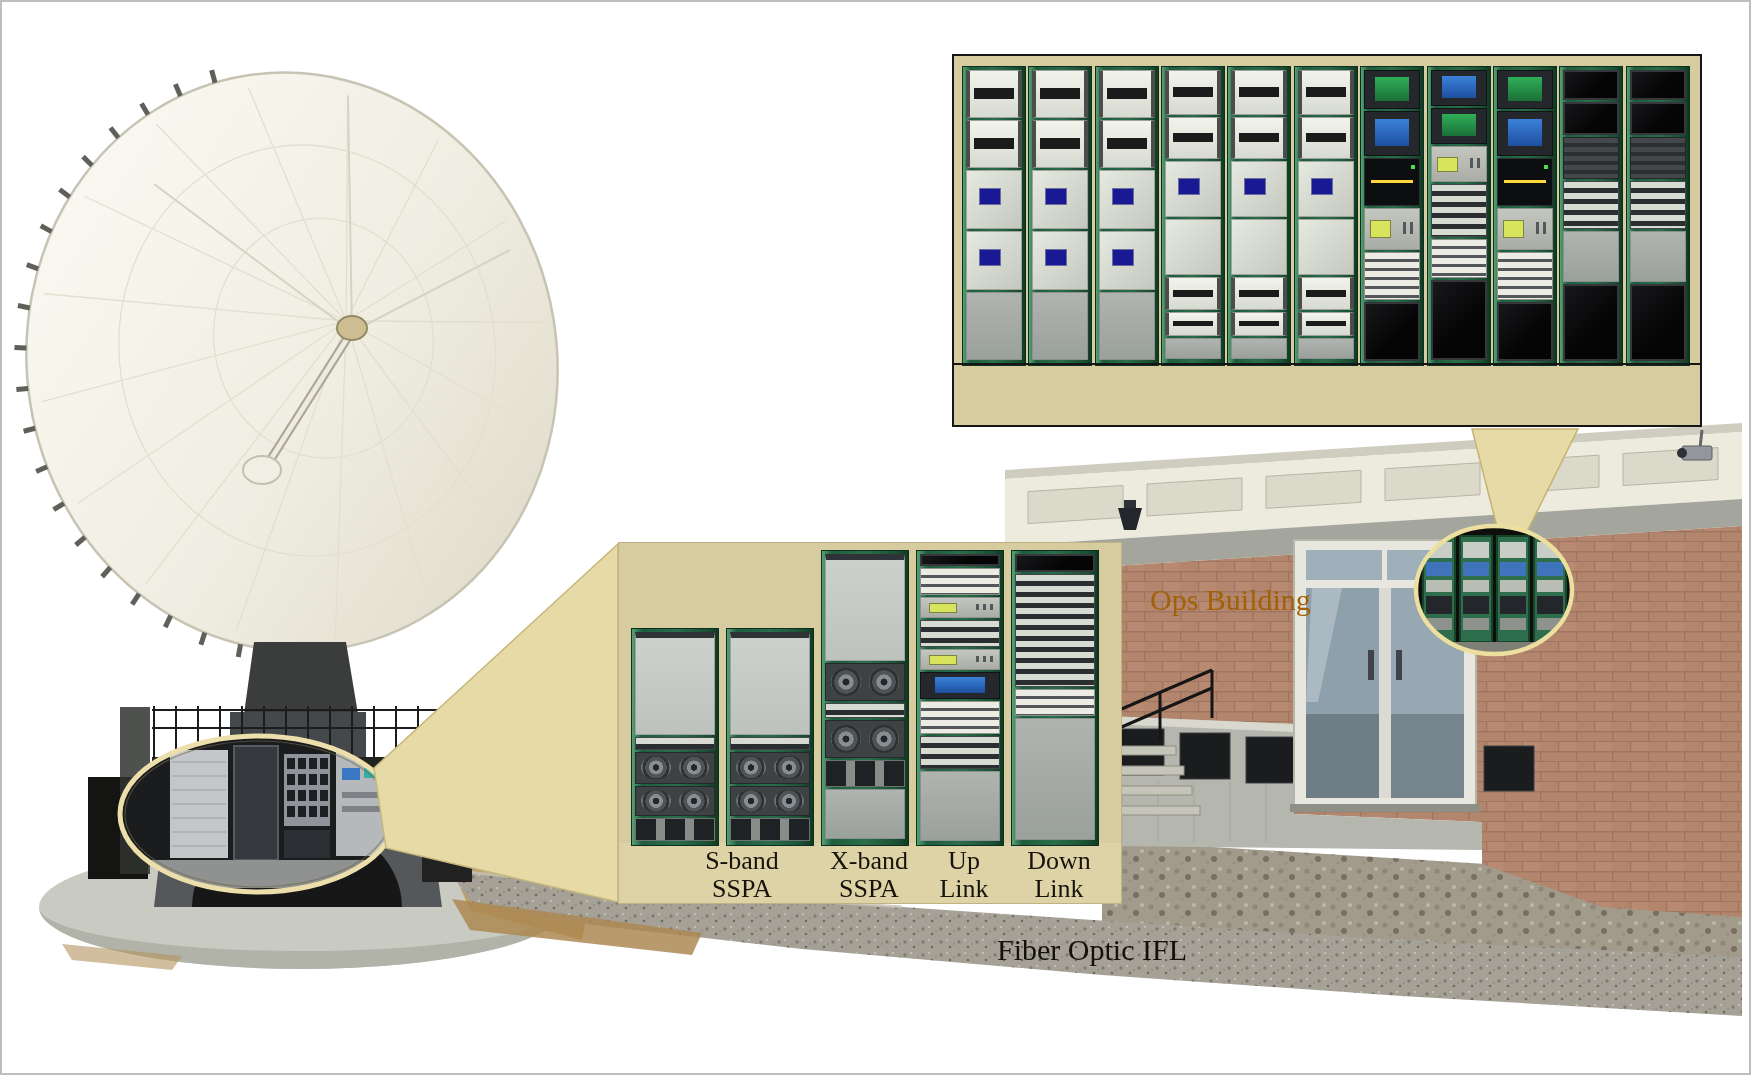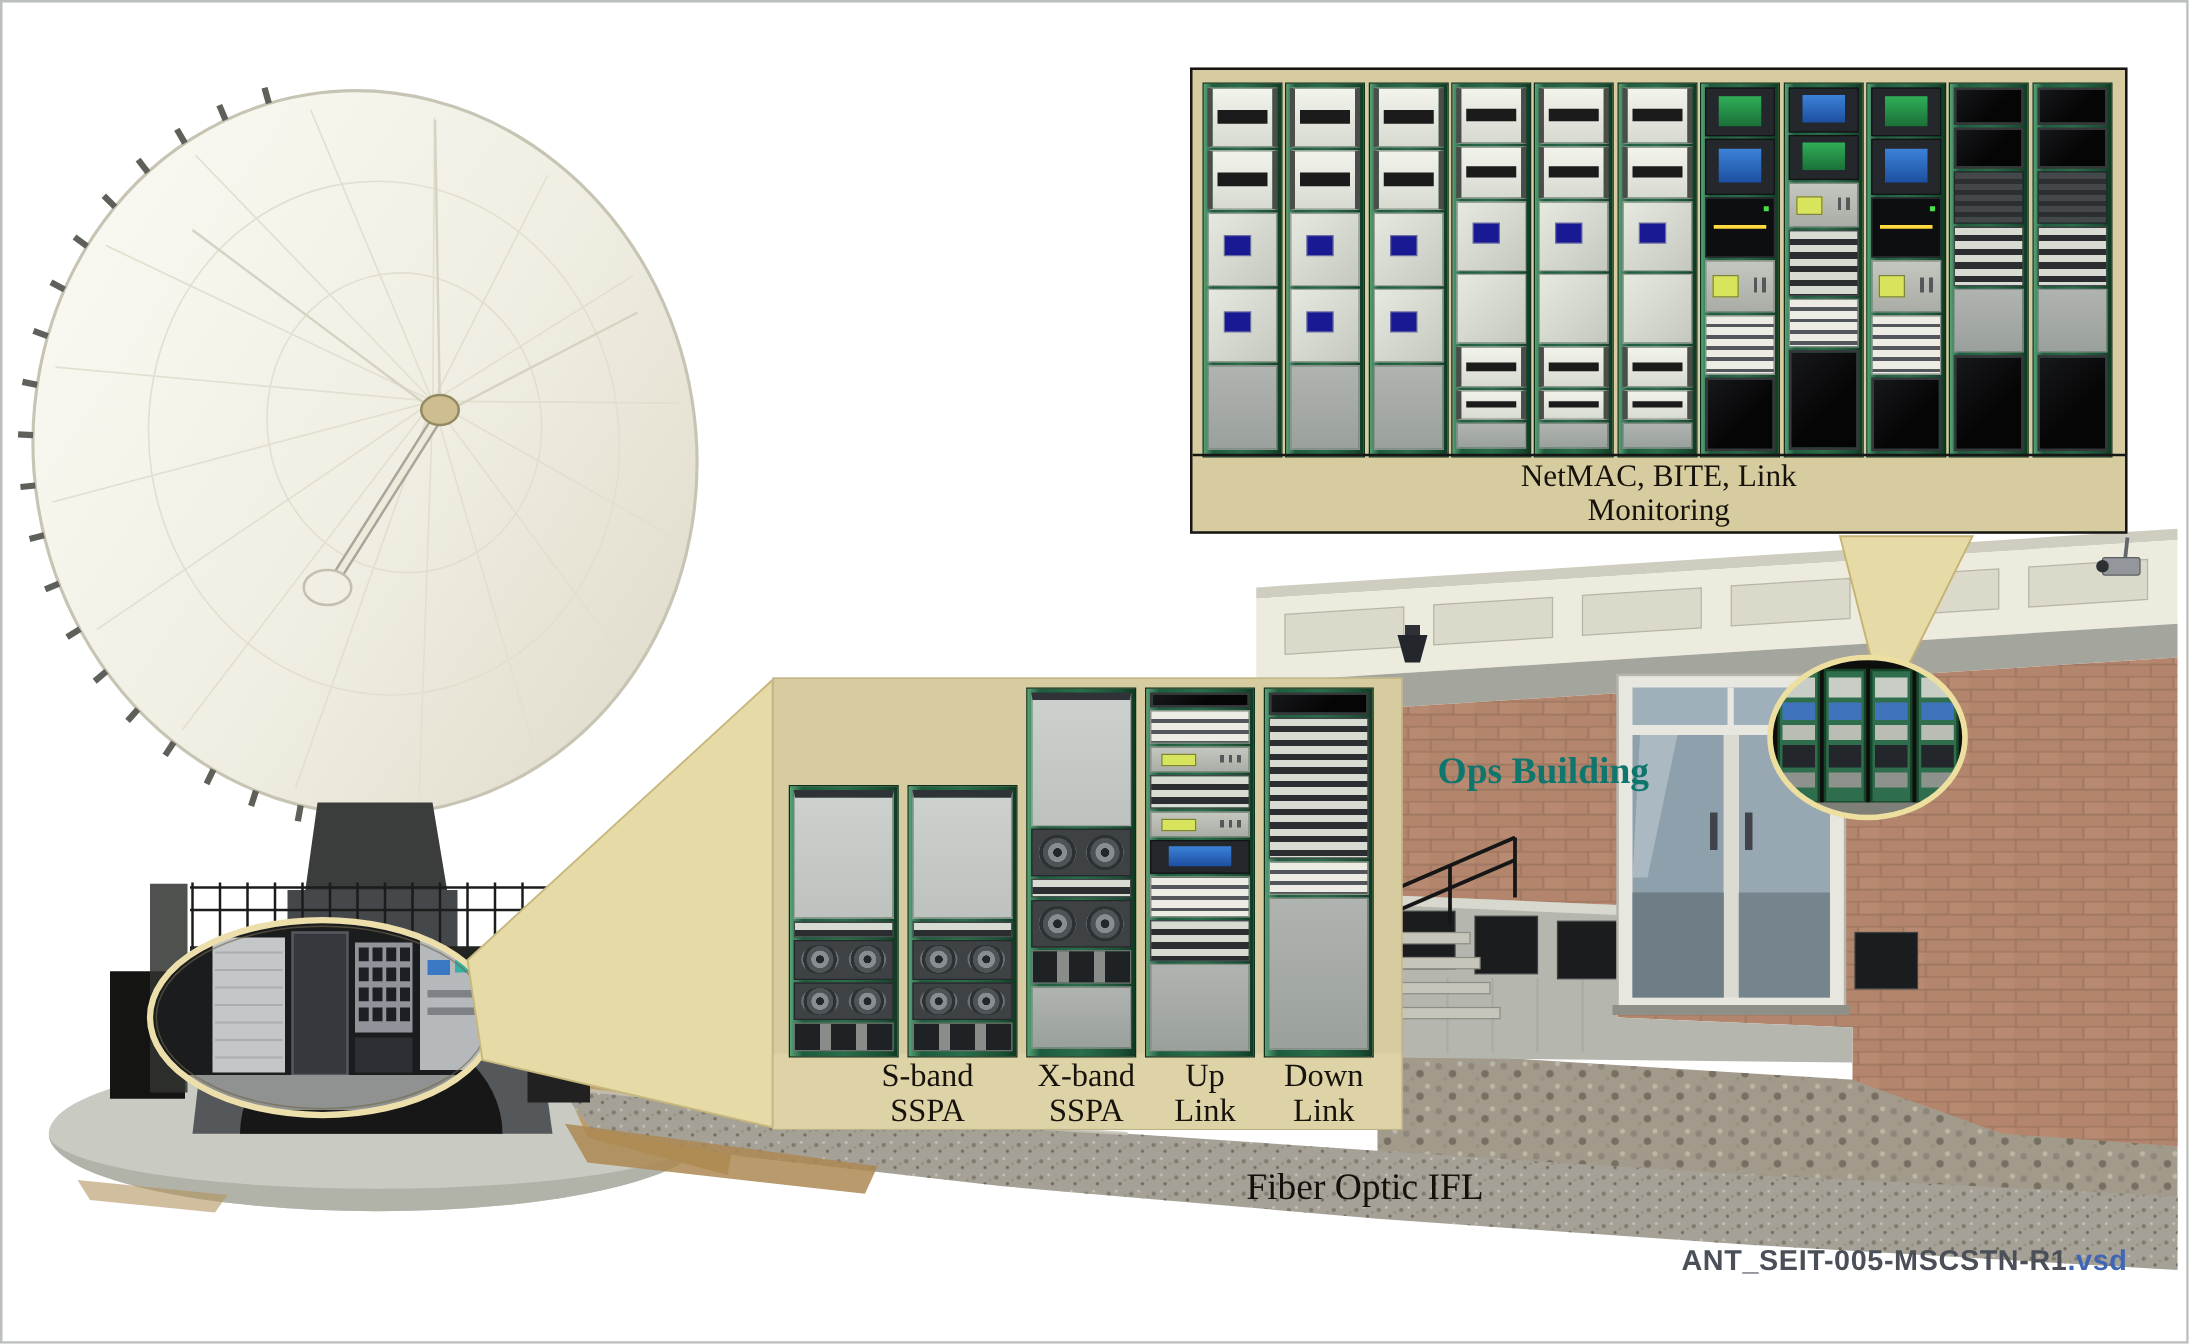--- a/index.html
+++ b/index.html
@@ -45,21 +45,21 @@
   .m-strip{background:repeating-linear-gradient(180deg,#d8dbd2 0 6px,#2b2e30 6px 11px);border:1px solid #44474a;}
   .m-fan{background:#3e4245;border:1px solid #26292b;}
   .m-fan::before,.m-fan::after{content:"";position:absolute;top:10%;width:38%;height:78%;border-radius:50%;
       background:radial-gradient(circle,#23262a 0 16%,#878d91 18% 36%,#4e5356 38% 56%,#2e3134 58% 70%,#6a6f73 72% 82%,#35383b 84%);}
   .m-fan::before{left:7%;} .m-fan::after{right:7%;}
   .m-sq{background:repeating-linear-gradient(90deg,#1f2224 0 20px,#898d89 20px 29px);border:1px solid #6e726e;}
   .m-blankL{background:linear-gradient(180deg,#cdd1cd,#bec2be);border:1px solid #9fa39f;border-top:6px solid #2f3236;}
 
   
   .free-label{position:absolute;}
-  #ops-label{left:1148px;top:598px;width:200px;font-size:30px;font-weight:bold;color:#0f766e;}
+  #ops-label{left:1148px;top:581px;width:200px;font-size:30px;font-weight:normal;color:#a16207;}
   #fiber-label{left:980px;top:931px;width:220px;text-align:center;font-size:30px;color:#14110c;}
   #antenna-caption{left:70px;top:984px;width:400px;text-align:center;font-size:28px;line-height:32px;color:#14110c;}
   #file-label{left:1300px;top:993px;width:400px;text-align:right;font-family:"Liberation Sans","DejaVu Sans",sans-serif;
               font-weight:bold;font-size:23px;color:var(--filename-color,#4a4f58);letter-spacing:.5px;}
   #file-label .ext{color:var(--filename-ext-color,#3f66b5);}
 </style>
 </head>
 <body>
 
 <div id="canvas">
@@ -463,24 +463,20 @@
         <div class="bay" style="left: 664px; top: 0px; width: 64px; height: 300px;">
           <div class="mod m-mon" style="height: 30px; margin-bottom: 2px;"></div>
           <div class="mod m-mon" style="height: 33px; margin-bottom: 2px;"></div>
           <div class="mod m-vent" style="height: 42px; margin-bottom: 2px;"></div>
           <div class="mod m-strip" style="height: 48px; margin-bottom: 2px;"></div>
           <div class="mod m-g" style="height: 51px; margin-bottom: 2px;"></div>
           <div class="mod m-mon" style="height: 77px; margin-bottom: 2px;"></div>
         </div>
       </div>
     <div id="top-label-band">
-      <div id="netmac-cell">
-        <span>NetMAC, BITE, Link</span>
-        <span>Monitoring</span>
-      </div>
     </div>
   </div>
 
   <div id="mid-panel" class="panel">
     <div id="mid-label-band"></div>
     <div id="mid-rack-area" style="position:absolute;left:0;top:0;right:0;bottom:0;">
         <div class="bay" style="left: 12px; top: 85px; width: 88px; height: 218px;">
           <div class="mod m-blankL" style="height: 103px; margin-bottom: 2px;"></div>
           <div class="mod m-strip" style="height: 13px; margin-bottom: 2px;"></div>
           <div class="mod m-fan" style="height: 32px; margin-bottom: 2px;"></div>
@@ -535,14 +531,13 @@
     <div class="rack-label" style="left:390px;width:100px;">
       <div>Down</div>
         <div>Link</div>
     </div>
   </div>
 
   <div class="free-label" id="ops-label">Ops Building</div>
   <div class="free-label" id="fiber-label">Fiber Optic IFL</div>
   <div class="free-label" id="antenna-caption">
   </div>
-  <div class="free-label" id="file-label"><span>ANT_SEIT-005-MSCSTN-R1</span><span class="ext">.vsd</span></div>
 </div>
 
 </body></html>

